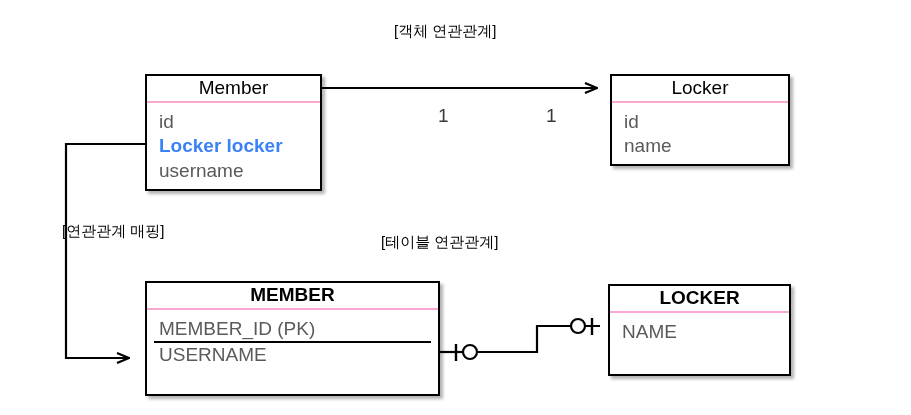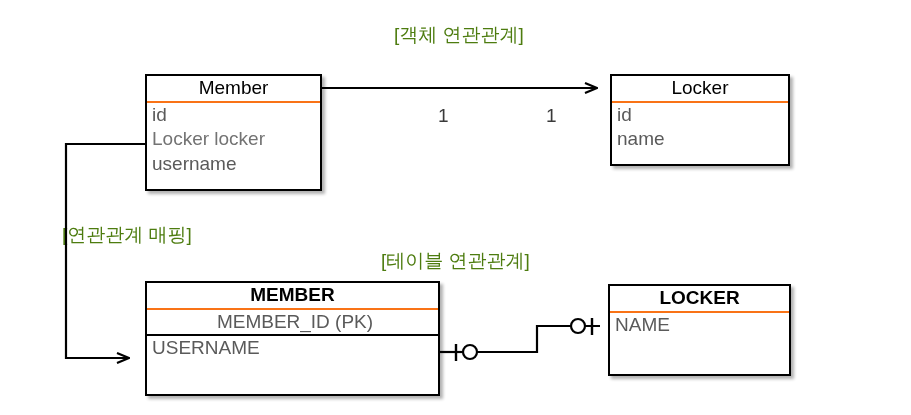--- a/index.html
+++ b/index.html
@@ -14,59 +14,59 @@
     position: relative;
     width: 911px;
     height: 415px;
     background: #ffffff;
     overflow: hidden;
   }
 
   
   .caption {
     position: absolute;
-    font-size: 19px;
-    color: #4d7c0f;
+    font-size: 15px;
+    color: #000000;
     white-space: nowrap;
     letter-spacing: 0px;
   }
   #caption-object   { left: 394px; top: 22px; }
   #caption-mapping  { left: 62px;  top: 222px; }
-  #caption-table    { left: 381px; top: 248px; text-align: center; }
+  #caption-table    { left: 381px; top: 233px; text-align: center; }
 
   
   .box {
     position: absolute;
     background: #ffffff;
     border: 2px solid #000000;
     box-sizing: border-box;
     box-shadow: 3px 3px 3px rgba(0,0,0,0.30);
   }
   .box .title {
     text-align: center;
     font-size: 19px;
     color: #000000;
     padding: 1px 0 2px 0;
-    border-bottom: 2px solid #f97316;
+    border-bottom: 2px solid #f9a8d4;
     white-space: nowrap;
   }
   .box .title.bold { font-weight: bold; }
-  .box .attrs { padding: 0; }
+  .box .attrs { padding: 7px; }
   .attr {
     font-size: 19px;
     color: #5a5a5a;
     padding: 0px 0 0px 5px;
     white-space: nowrap;
     line-height: 1.28;
   }
   .attr.strong {
-    color: #737373;
-    font-weight: normal;
+    color: #3b82f6;
+    font-weight: bold;
   }
-  .attr.sep-below { border-bottom: 2px solid #000000; text-align: center; }
+  .attr.sep-below { border-bottom: 2px solid #000000; }
 
   
   #box-member-class { left: 145px; top: 74px;  width: 177px; height: 117px; }
   #box-locker-class { left: 610px; top: 74px;  width: 180px; height: 92px;  }
   #box-member-table { left: 145px; top: 281px; width: 295px; height: 115px; }
   #box-locker-table { left: 608px; top: 284px; width: 183px; height: 92px;  }
 
   
   .mult {
     position: absolute;

